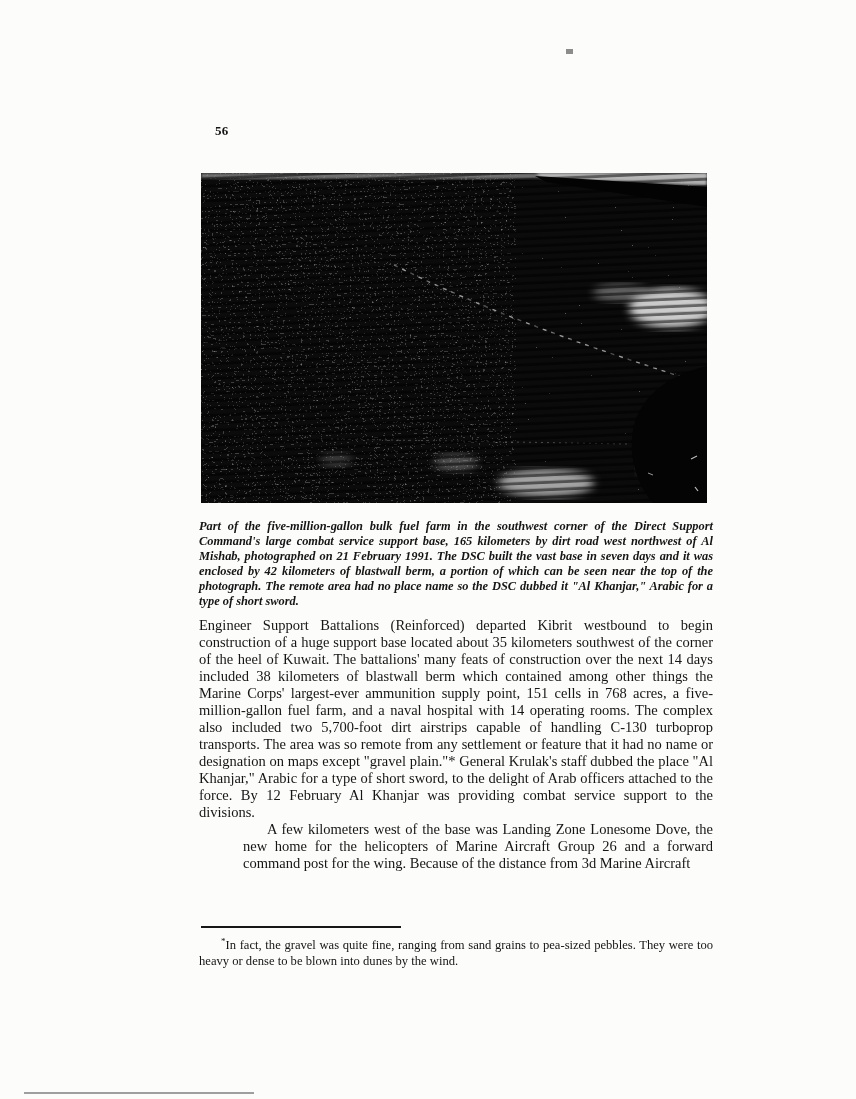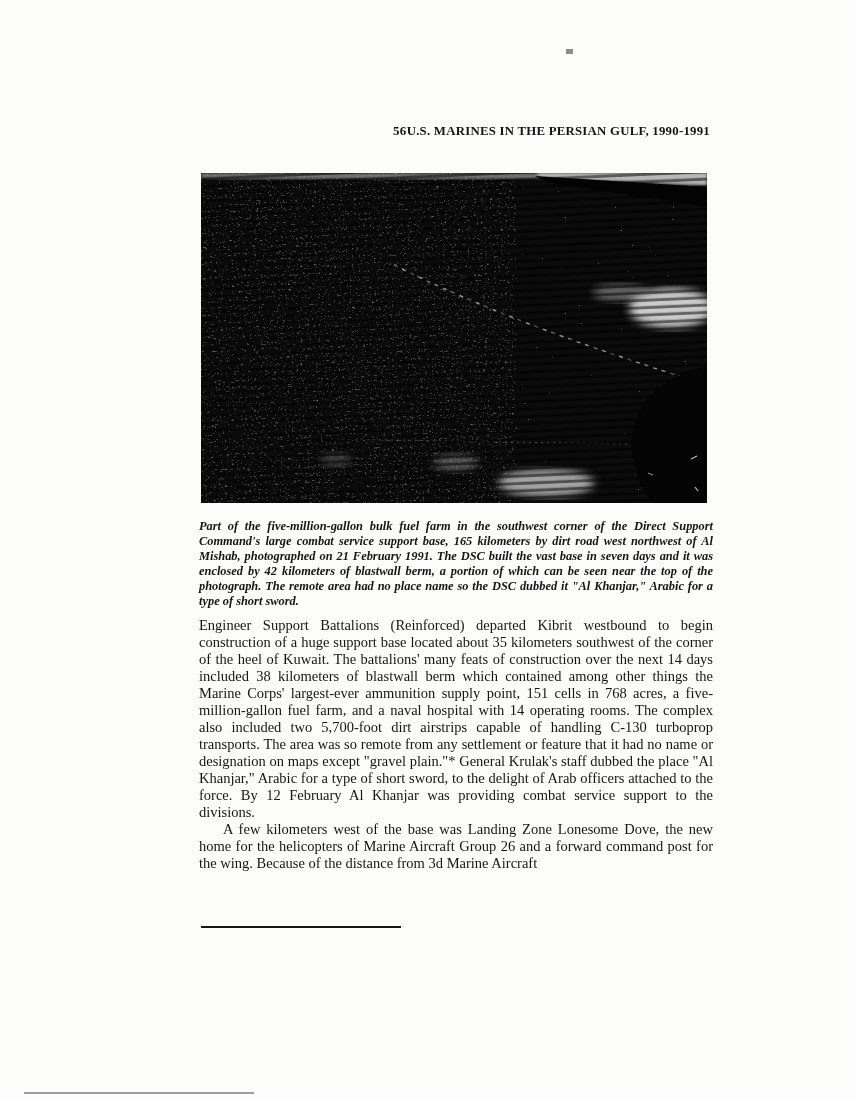--- a/index.html
+++ b/index.html
@@ -10,22 +10,22 @@
     background:#fcfcfa;
     font-family:"Liberation Serif","DejaVu Serif",serif;
     color:#151515;
     overflow:hidden;
   }
   .scan-speck{
     position:absolute;left:566px;top:49px;width:7px;height:5px;
     background:#6f6f6f;opacity:.8;
   }
   .header{
-    position:absolute;left:201px;top:123px;width:509px;
-    display:flex;justify-content:flex-end;align-items:baseline;
+    position:absolute;left:215px;top:123px;width:509px;
+    display:flex;justify-content:space-between;align-items:baseline;
   }
   .pageno{font-size:13px;font-weight:bold;letter-spacing:.3px;}
   .runhead{font-size:12.8px;font-weight:bold;letter-spacing:.25px;}
   figure.photo{
     position:absolute;left:201px;top:173px;width:506px;height:330px;
     margin:0;background:#0b0b0b;
   }
   figure.photo svg{display:block;}
   .caption{
     position:absolute;left:199px;top:519px;width:514px;
@@ -33,21 +33,21 @@
     font-size:12.4px;line-height:14.9px;
     font-weight:bold;font-style:italic;
     text-align:justify;
   }
   .bodytext{
     position:absolute;left:199px;top:617px;width:514px;
     font-size:14.5px;line-height:17px;
     text-align:justify;
   }
   .bodytext p{margin:0;}
-  .bodytext p.indent{text-indent:24px;}
+  .bodytext p.indent{text-indent:24px;margin-left:44px;}
   .fnrule{
     position:absolute;left:201px;top:926px;width:200px;height:2px;
     background:#161616;
   }
   .footnote{
     position:absolute;left:199px;top:937px;width:514px;
     margin:0;
     font-size:12.6px;line-height:16.4px;
     text-align:justify;text-indent:22px;
   }
@@ -59,21 +59,20 @@
 </style>
 </head>
 <body>
 
 <div class="page">
 
   <div class="scan-speck"></div>
 
   <div class="header">
     <span class="pageno">56</span>
-    <span class="runhead">U.S. MARINES IN THE PERSIAN GULF, 1990-1991</span>
   </div>
 
   <figure class="photo" role="img" aria-label="Dark aerial photograph of part of the five-million-gallon bulk fuel farm at the Al Khanjar combat service support base, showing rows of fuel cells, a blastwall berm near the top, and a faint dirt road curving to the right">
     <svg viewBox="0 0 506 330" width="506" height="330" preserveAspectRatio="none" aria-hidden="true">
       <defs>
         <filter id="sp1" x="-5%" y="-5%" width="110%" height="110%">
           <feTurbulence type="fractalNoise" baseFrequency="0.35 0.5" numOctaves="2" seed="7" result="t"></feTurbulence>
           <feColorMatrix in="t" type="luminanceToAlpha" result="l"></feColorMatrix>
           <feComponentTransfer in="l" result="m">
             <feFuncA type="discrete" tableValues="0 0 0 0 0 0 0.5 1"></feFuncA>
@@ -139,16 +138,17 @@
 
   <p class="caption">Part of the five-million-gallon bulk fuel farm in the southwest corner of the Direct Support Command's large combat service support base, 165 kilometers by dirt road west northwest of Al Mishab, photographed on 21 February 1991. The DSC built the vast base in seven days and it was enclosed by 42 kilometers of blastwall berm, a portion of which can be seen near the top of the photograph. The remote area had no place name so the DSC dubbed it "Al Khanjar," Arabic for a type of short sword.</p>
 
   <div class="bodytext">
     <p>Engineer Support Battalions (Reinforced) departed Kibrit westbound to begin construction of a huge support base located about 35 kilometers southwest of the corner of the heel of Kuwait.  The battalions' many feats of construction over the next 14 days included 38 kilometers of blastwall berm which contained among other things the Marine Corps' largest-ever ammunition supply point, 151 cells in 768 acres, a five-million-gallon fuel farm, and a naval hospital with 14 operating rooms.  The complex also included two 5,700-foot dirt airstrips capable of handling C-130 turboprop transports.  The area was so remote from any settlement or feature that it had no name or designation on maps except "gravel plain."*  General Krulak's staff dubbed the place "Al Khanjar," Arabic for a type of short sword, to the delight of Arab officers attached to the force.  By 12 February Al Khanjar was providing combat service support to the divisions.</p>
     <p class="indent">A few kilometers west of the base was Landing Zone Lonesome Dove, the new home for the helicopters of Marine Aircraft Group 26 and a forward command post for the wing.  Because of the distance from 3d Marine Aircraft</p>
   </div>
 
   <div class="fnrule"></div>
 
+  <p class="footnote"><sup>*</sup><span>In fact, the gravel was quite fine, ranging from sand grains to pea-sized pebbles.  They were too heavy or dense to be blown into dunes by the wind.</span></p>
 
   <div class="bottom-line"></div>
 
 </div>
 
 </body></html>

